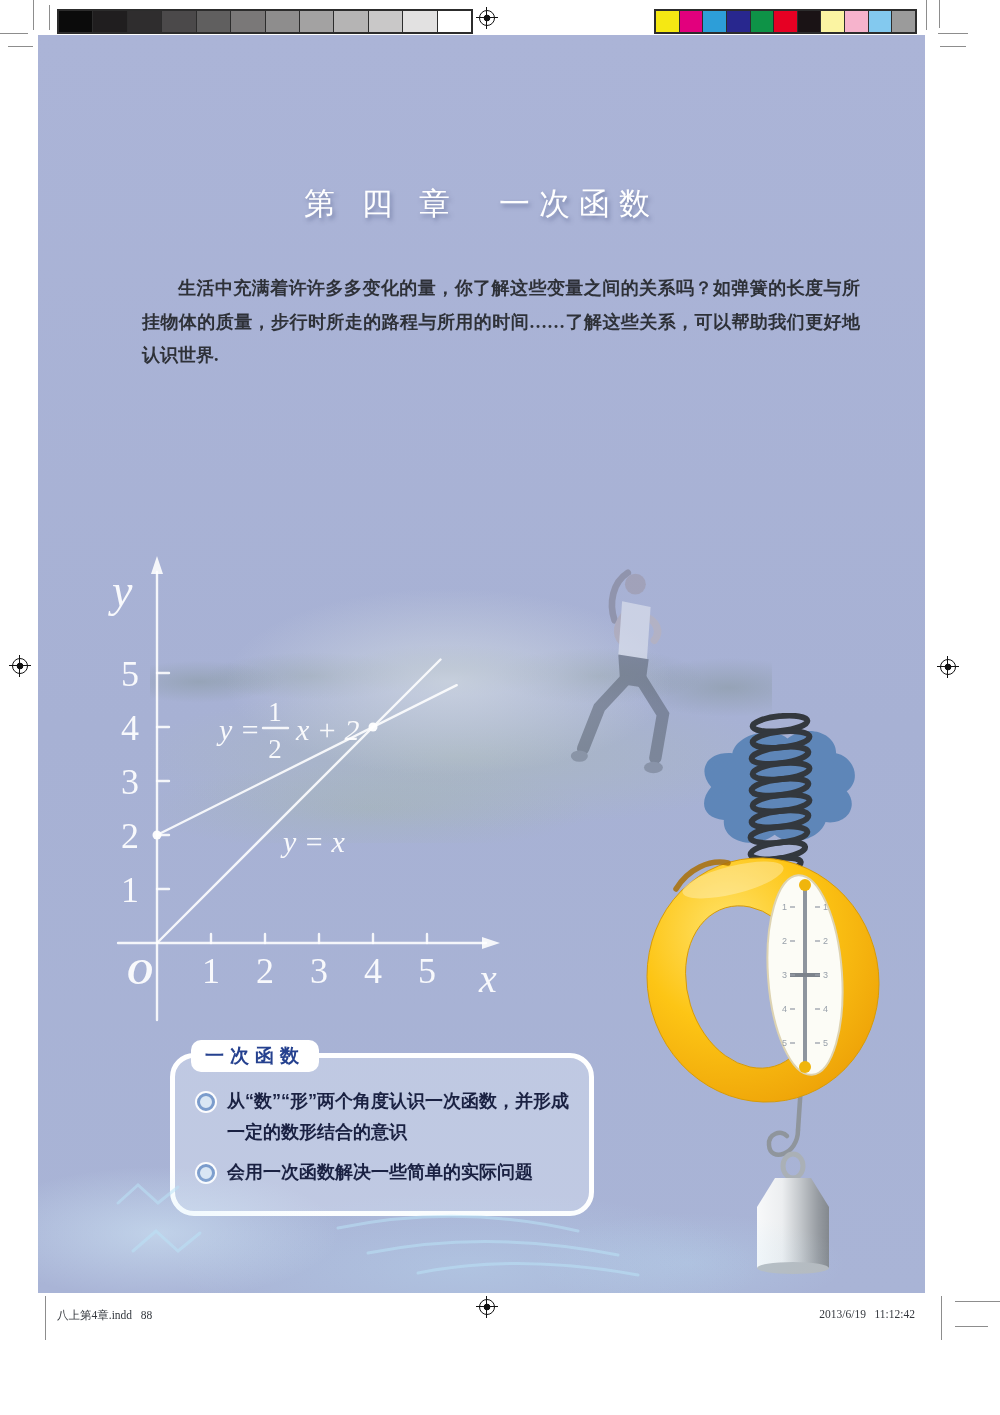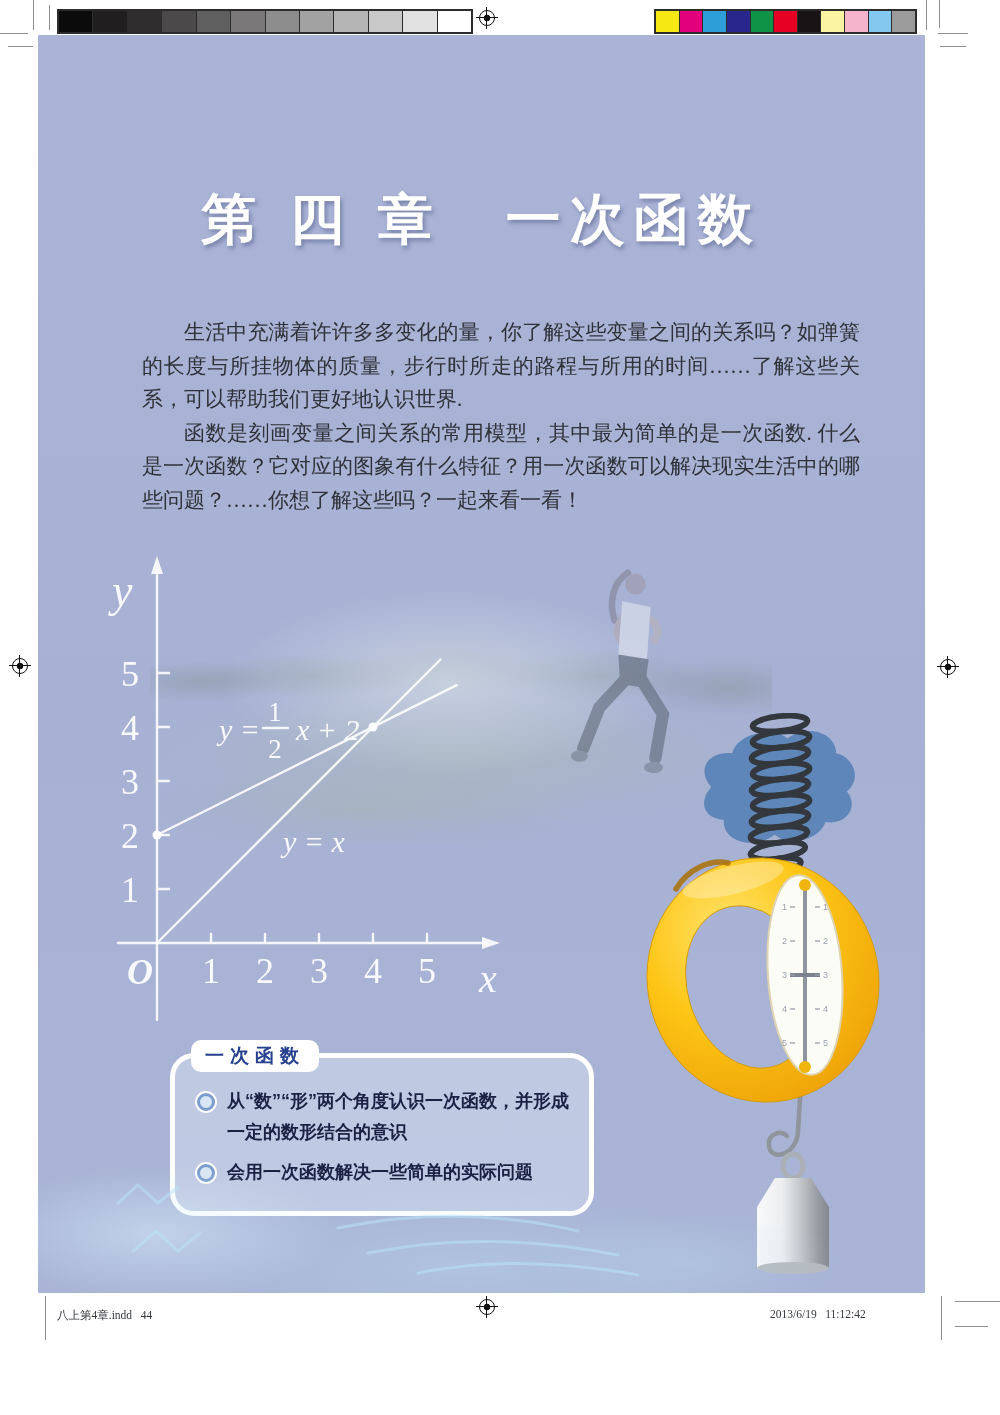--- a/index.html
+++ b/index.html
@@ -20,25 +20,25 @@
      background:linear-gradient(#111,#111) center/100% 1.4px no-repeat,
                 linear-gradient(#111,#111) center/1.4px 100% no-repeat;}
 
   .crop{position:absolute;background:#8d8d8d;}
 
   
   .sheet{position:absolute;left:38px;top:35px;width:887px;height:1258px;
      background:linear-gradient(180deg,#abb4d7 0%,#a7b1d4 55%,#a9b4d6 100%);overflow:hidden;}
 
   .chapter-title{position:absolute;top:148px;left:0;width:100%;text-align:center;
-     font-family:"Liberation Sans",sans-serif;font-weight:700;font-size:55px;letter-spacing:9px;
+     font-family:"Liberation Sans",sans-serif;font-weight:400;font-size:31px;letter-spacing:9px;
      color:#ffffff;text-shadow:2px 3px 4px rgba(70,82,125,.5);}
 
   .intro{position:absolute;top:237px;left:104px;width:718px;
-     font-size:21px;line-height:33.5px;color:#2e3138;font-weight:400;text-align:justify;margin-top:44px;}
+     font-size:18px;line-height:33.5px;color:#2e3138;font-weight:700;text-align:justify;}
   .intro p{margin:0;text-indent:2em;}
 
   
   .photo{position:absolute;left:112px;top:520px;width:622px;height:288px;
      background:
        radial-gradient(ellipse 310px 130px at 48% 44%, rgba(208,216,226,.8), rgba(208,216,226,0) 72%),
        radial-gradient(ellipse 120px 30px at 8% 44%, rgba(120,140,133,.36), transparent 70%),
        radial-gradient(ellipse 150px 34px at 26% 42%, rgba(120,140,130,.33), transparent 70%),
        radial-gradient(ellipse 160px 36px at 48% 40%, rgba(125,145,133,.30), transparent 70%),
        radial-gradient(ellipse 150px 40px at 72% 42%, rgba(120,140,130,.33), transparent 70%),
@@ -79,21 +79,21 @@
   
   .ripples{position:absolute;left:0;bottom:0;width:100%;height:160px;
      background:
        radial-gradient(ellipse 260px 95px at 120px 100px, rgba(216,240,252,.5), rgba(216,240,252,0) 70%),
        radial-gradient(ellipse 420px 110px at 430px 135px, rgba(190,226,246,.32), transparent 70%),
        radial-gradient(ellipse 220px 70px at 650px 130px, rgba(190,226,246,.25), transparent 72%);}
 
   
   .footer-text{position:absolute;font-family:"Liberation Serif",serif;font-size:11.5px;color:#33373d;white-space:pre;}
   #footer-left{left:57px;top:1308px;}
-  #footer-right{left:770px;top:1308px;width:145px;}
+  #footer-right{left:770px;top:1308px;width:145px;text-align:right;}
 </style>
 </head>
 <body>
 
 <div class="cal-bar" id="grayscale-bar">
     <div class="swatch" style="background: rgb(11, 11, 11);"></div>
     <div class="swatch" style="background: rgb(32, 30, 31);"></div>
     <div class="swatch" style="background: rgb(47, 45, 46);"></div>
     <div class="swatch" style="background: rgb(75, 73, 74);"></div>
     <div class="swatch" style="background: rgb(96, 95, 95);"></div>
@@ -136,21 +136,20 @@
 <div class="crop" style="left:941px;top:1296px;width:1px;height:44px;"></div>
 <div class="crop" style="left:955px;top:1301px;width:45px;height:1px;"></div>
 <div class="crop" style="left:955px;top:1326px;width:33px;height:1px;"></div>
 
 <div class="sheet">
 
   <div class="chapter-title">第 四 章　一次函数</div>
 
   <div class="intro">
     <p>生活中充满着许许多多变化的量，你了解这些变量之间的关系吗？如弹簧的长度与所挂物体的质量，步行时所走的路程与所用的时间……了解这些关系，可以帮助我们更好地认识世界.</p>
-    <p>函数是刻画变量之间关系的常用模型，其中最为简单的是一次函数. 什么是一次函数？它对应的图象有什么特征？用一次函数可以解决现实生活中的哪些问题？……你想了解这些吗？一起来看一看！</p>
   </div>
 
   <div class="photo">
     <svg class="runner" viewBox="0 0 160 250">
       <g>
         <path d="M84,10 C68,20 64,42 70,60" stroke="#7a7886" stroke-width="7" fill="none" stroke-linecap="round"></path>
         <circle cx="92" cy="22" r="11" fill="#9b93a0"></circle>
         <path d="M100,55 C115,60 119,72 112,81" stroke="#bdb2b6" stroke-width="8" fill="none" stroke-linecap="round"></path>
         <path d="M80,55 C70,68 72,79 81,85" stroke="#b3a7ab" stroke-width="8" fill="none" stroke-linecap="round"></path>
         <path d="M78,40 L108,46 L104,103 L74,97 Z" fill="#eef1f5"></path>
@@ -307,14 +306,14 @@
         <path d="M80,70 L100,52 L120,70 L140,54"></path>
         <path d="M95,118 L118,98 L140,118 L162,100"></path>
         <path d="M300,95 Q420,70 540,98"></path>
         <path d="M330,120 Q450,96 580,122"></path>
         <path d="M380,140 Q480,120 600,142"></path>
       </g>
     </svg>
   </div>
 </div>
 
-<div class="footer-text" id="footer-left">八上第4章.indd   44</div>
+<div class="footer-text" id="footer-left">八上第4章.indd   88</div>
 <div class="footer-text" id="footer-right">2013/6/19   11:12:42</div>
 
 </body></html>

